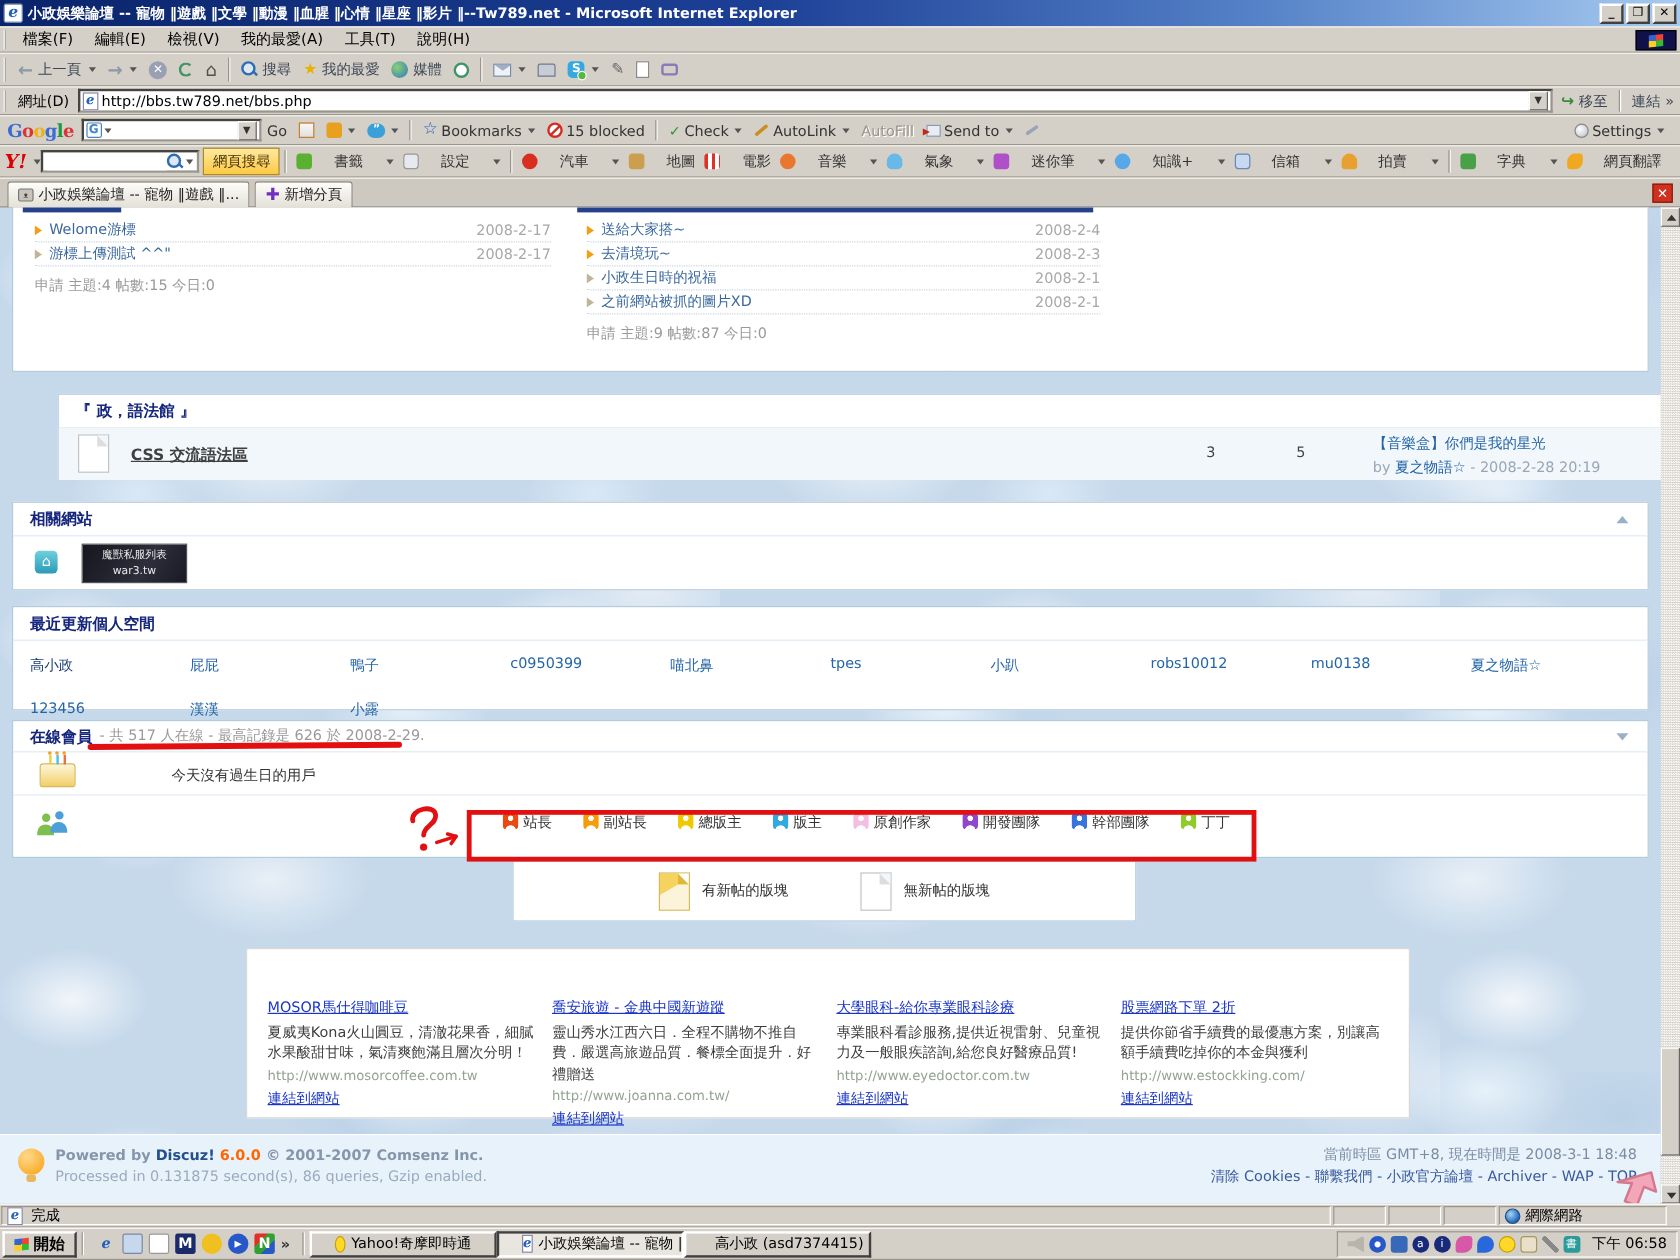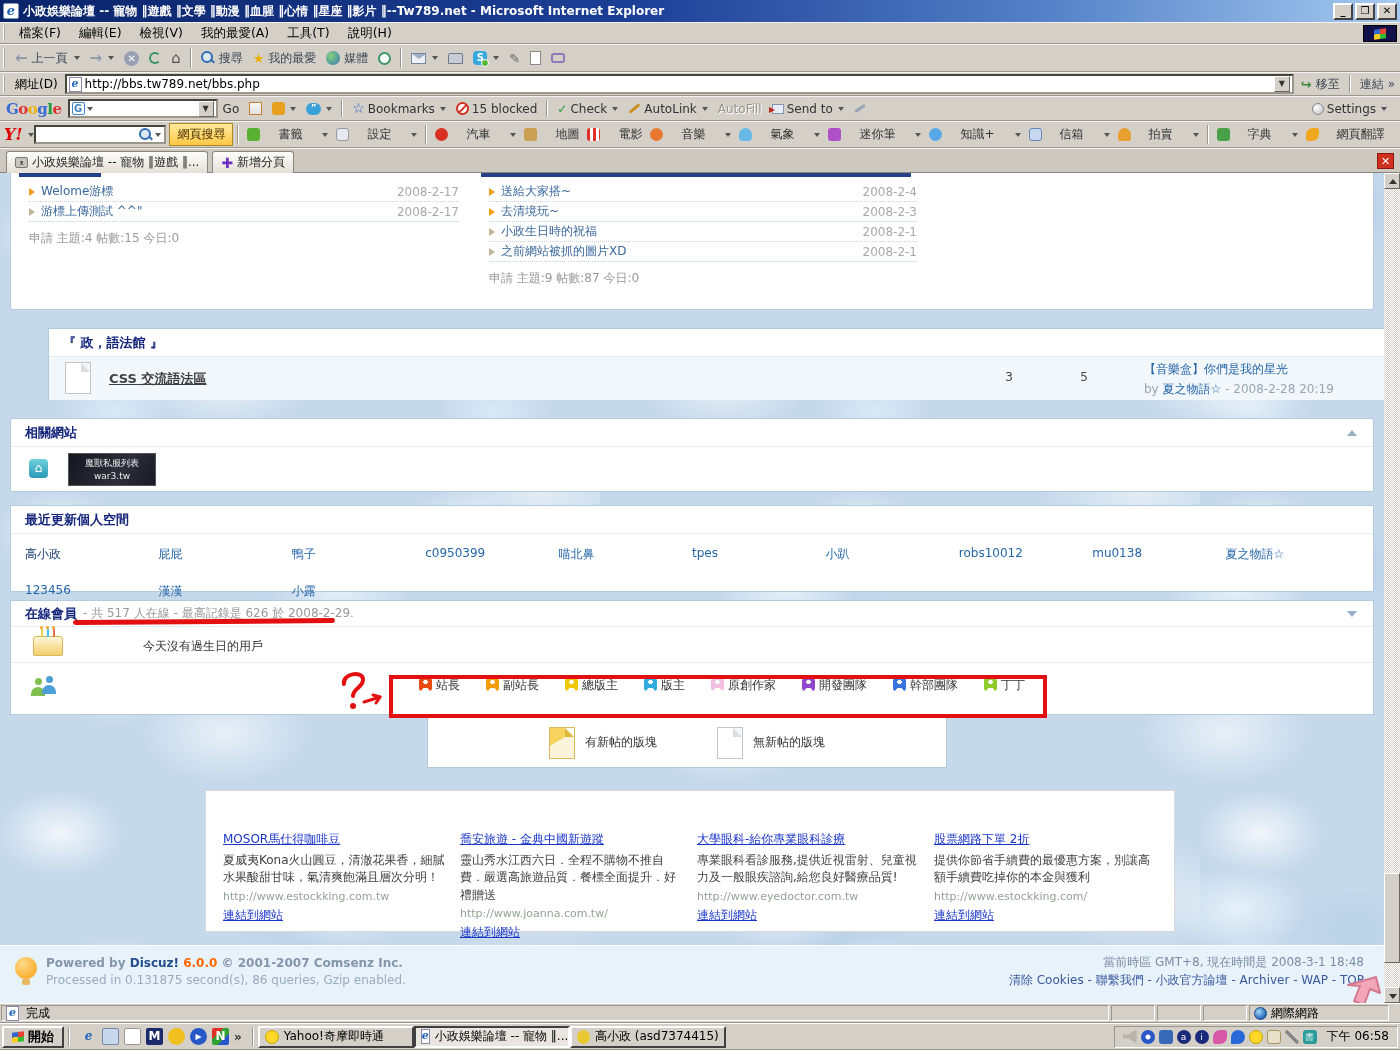--- a/index.html
+++ b/index.html
@@ -190,21 +190,21 @@
   .statusbar { top:1003px; height:20px; font-size:12px; border-top:1px solid #fff; display:flex; }
   .spanel { border:1px solid; border-color:#9a968c #fff #fff #9a968c; height:16px; margin:1px 1px; display:flex; align-items:center; padding:0 4px; gap:4px; }
   .globe { width:13px; height:13px; border-radius:50%; background:radial-gradient(circle at 35% 35%, #9fd8f8, #2868b8 70%); border:1px solid #1a4a88; }
 
   
   .taskbar { top:1023px; height:27px; border-top:1px solid #fff; }
   .startbtn { display:flex; align-items:center; gap:4px; height:22px; margin-left:2px; padding:0 8px;
     background:#d4d0c8; border:2px solid; border-color:#fff #404040 #404040 #fff; font-weight:bold; font-size:13px; }
   .ql { display:flex; align-items:center; gap:5px; padding:0 6px; }
   .ql-ico { width:17px; height:17px; border-radius:2px; text-align:center; font-size:12px; line-height:17px; font-weight:bold; }
-  .taskbtn { display:flex; align-items:center; gap:5px; width:156px; height:22px; padding:0 5px;
+  .taskbtn { display:flex; align-items:center; gap:5px; width:156px; height:22px; padding:0 19px;
     background:#d4d0c8; border:2px solid; border-color:#fff #404040 #404040 #fff; font-size:12px; white-space:nowrap; overflow:hidden; }
   .taskbtn.active { background:#e9e6df; border-color:#404040 #fff #fff #404040; }
   .smiley { width:14px; height:14px; border-radius:50%; background:#ffd828; border:1px solid #c8a000; }
   .tray { margin-left:auto; display:flex; align-items:center; gap:4px; height:22px; padding:0 8px;
     border:1px solid; border-color:#9a968c #fff #fff #9a968c; margin-right:2px; }
   .tico { width:14px; height:14px; border-radius:3px; font-size:9px; color:#fff; text-align:center; line-height:14px; }
   .clock { font-size:12px; padding-left:6px; }
 </style>
 </head>
 <body>
@@ -598,21 +598,21 @@
     <span style="display:flex; align-items:center; gap:10px;">
       <span class="paper"></span>
       <span style="color:#333;">無新帖的版塊</span>
     </span>
   </div>
 
   <div class="adsbox" style="top:617px; left:205px; width:970px; height:142px;">
     <div class="ad-col" style="left:17px;">
       <span class="ad-t">MOSOR馬仕得咖啡豆</span>
       <div class="ad-b">夏威夷Kona火山圓豆，清澈花果香，細膩水果酸甜甘味，氣清爽飽滿且層次分明！</div>
-      <div class="ad-u">http://www.estockking.com.tw</div>
+      <div class="ad-u">http://www.mosorcoffee.com.tw</div>
       <span class="ad-l">連結到網站</span>
     </div>
     <div class="ad-col" style="left:254px;">
       <span class="ad-t">喬安旅遊 - 金典中國新遊蹤</span>
       <div class="ad-b">靈山秀水江西六日．全程不購物不推自費．嚴選高旅遊品質．餐標全面提升．好禮贈送</div>
       <div class="ad-u">http://www.joanna.com.tw/</div>
       <span class="ad-l">連結到網站</span>
     </div>
     <div class="ad-col" style="left:491px;">
       <span class="ad-t">大學眼科-給你專業眼科診療</span>

